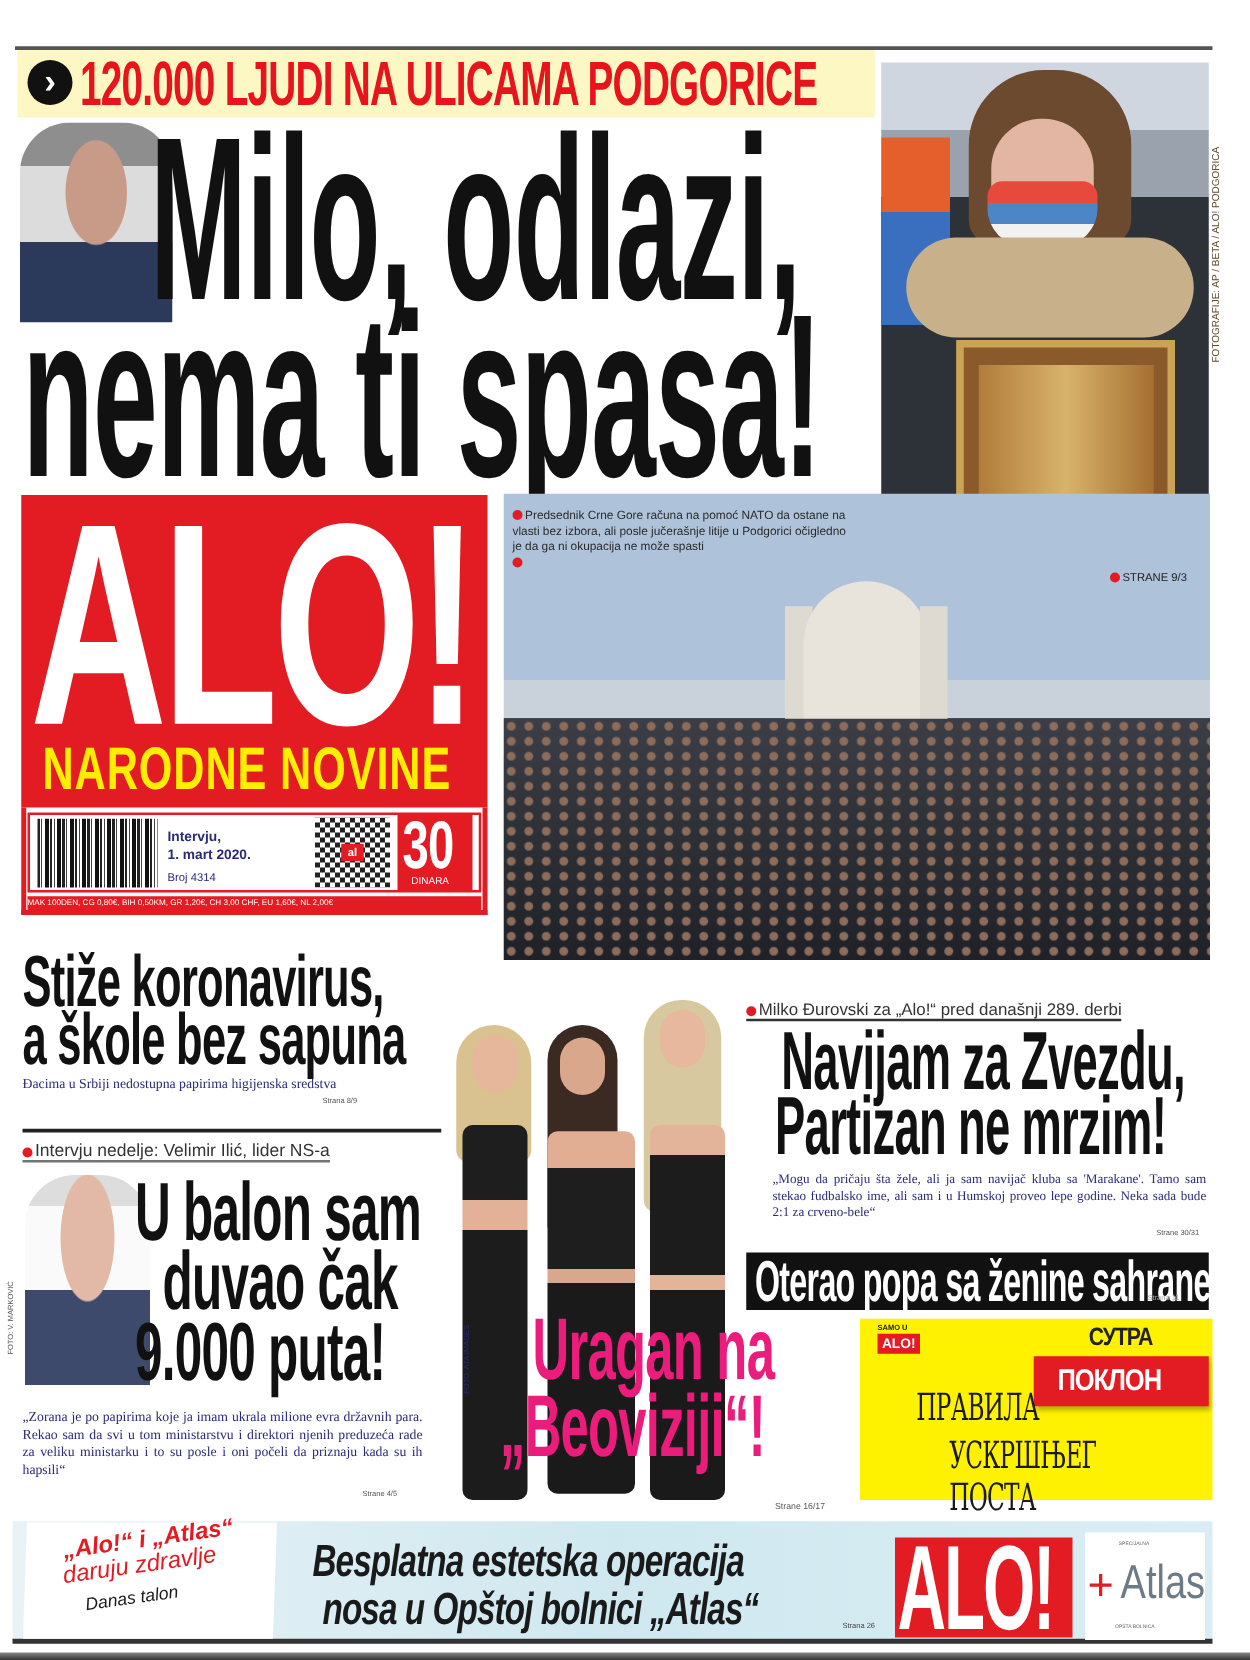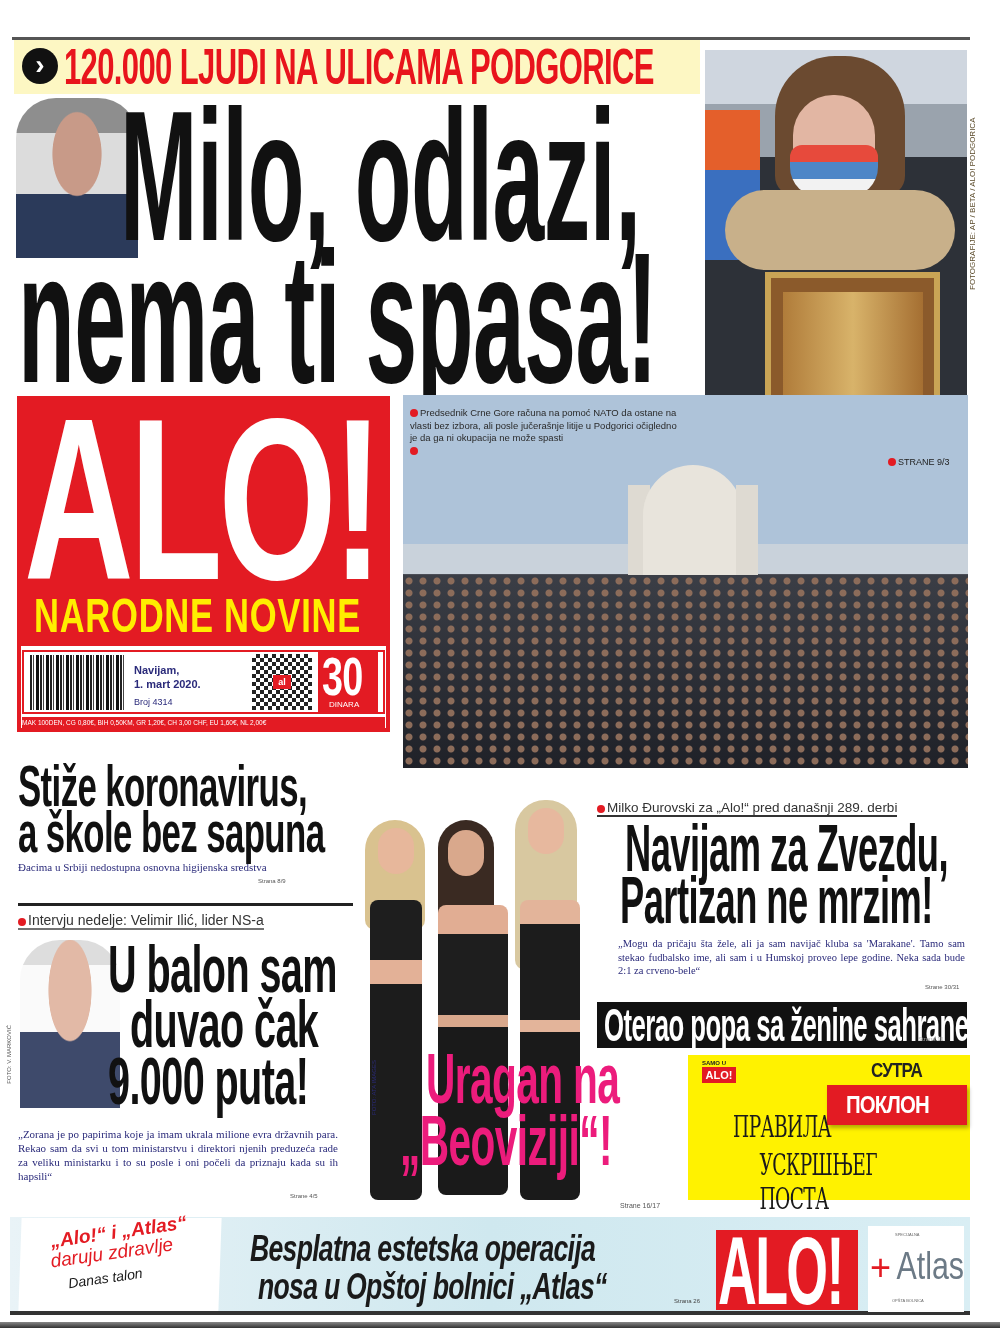--- a/index.html
+++ b/index.html
@@ -164,21 +164,21 @@
   <div class="abs" id="icon-inner"></div>
 </div>
 <div class="abs" id="photo-credit">FOTOGRAFIJE: AP / BETA / ALO! PODGORICA</div>
 
 <div class="abs" id="masthead"></div>
 <div class="abs cond" id="masthead-logo">ALO!</div>
 <div class="abs cond" id="masthead-sub">NARODNE NOVINE</div>
 <div class="abs" id="info-strip"></div>
 <div class="abs" id="info-box"></div>
 <div class="abs" id="barcode"></div>
-<div class="abs" id="date-line1">Navijam,</div>
+<div class="abs" id="date-line1">Intervju,</div>
 <div class="abs" id="date-line2">1. mart 2020.</div>
 <div class="abs" id="issue-no">Broj 4314</div>
 <div class="abs" id="qr-code"></div>
 <div class="abs" id="qr-badge">al</div>
 <div class="abs" id="price-box"></div>
 <div class="abs cond" id="price-num">30</div>
 <div class="abs" id="price-unit">DINARA</div>
 <div class="abs" id="price-list">MAK 100DEN, CG 0,80€, BIH 0,50KM, GR 1,20€, CH 3,00 CHF, EU 1,60€, NL 2,00€</div>
 
 <div class="abs" id="crowd-photo">
@@ -188,21 +188,21 @@
   <div class="abs" id="crowd-dots"></div>
 </div>
 <div class="abs" id="crowd-caption">
   <span class="bullet"></span><span>Predsednik Crne Gore računa na pomoć NATO da ostane na vlasti bez izbora, ali posle jučerašnje litije u Podgorici očigledno je da ga ni okupacija ne može spasti</span><br>
   <span class="bullet"></span>
 </div>
 <div class="abs" id="strane-23"><span class="bullet"></span><span>STRANE 9/3</span></div>
 
 <div class="abs cond" id="korona-line1">Stiže koronavirus,</div>
 <div class="abs cond" id="korona-line2">a škole bez sapuna</div>
-<div class="abs" id="korona-sub">Đacima u Srbiji nedostupna osnovna higijenska sredstva</div>
+<div class="abs" id="korona-sub">Đacima u Srbiji nedostupna papirima higijenska sredstva</div>
 <div class="abs" id="korona-ref">Strana 8/9</div>
 <div class="abs" id="korona-rule"></div>
 
 <div class="abs" id="interview-kicker"><span class="bullet"></span><span>Intervju nedelje: Velimir Ilić, lider NS-a</span></div>
 <div class="abs" id="velimir-photo"></div>
 <div class="abs" id="velimir-credit">FOTO: V. MARKOVIĆ</div>
 <div class="abs cond" id="velimir-line1">U balon sam</div>
 <div class="abs cond" id="velimir-line2">duvao čak</div>
 <div class="abs cond" id="velimir-line3">9.000 puta!</div>
 <div class="abs" id="velimir-quote">„Zorana je po papirima koje ja imam ukrala milione evra državnih para. Rekao sam da svi u tom ministarstvu i direktori njenih preduzeća rade za veliku ministarku i to su posle i oni počeli da priznaju kada su ih hapsili“</div>

